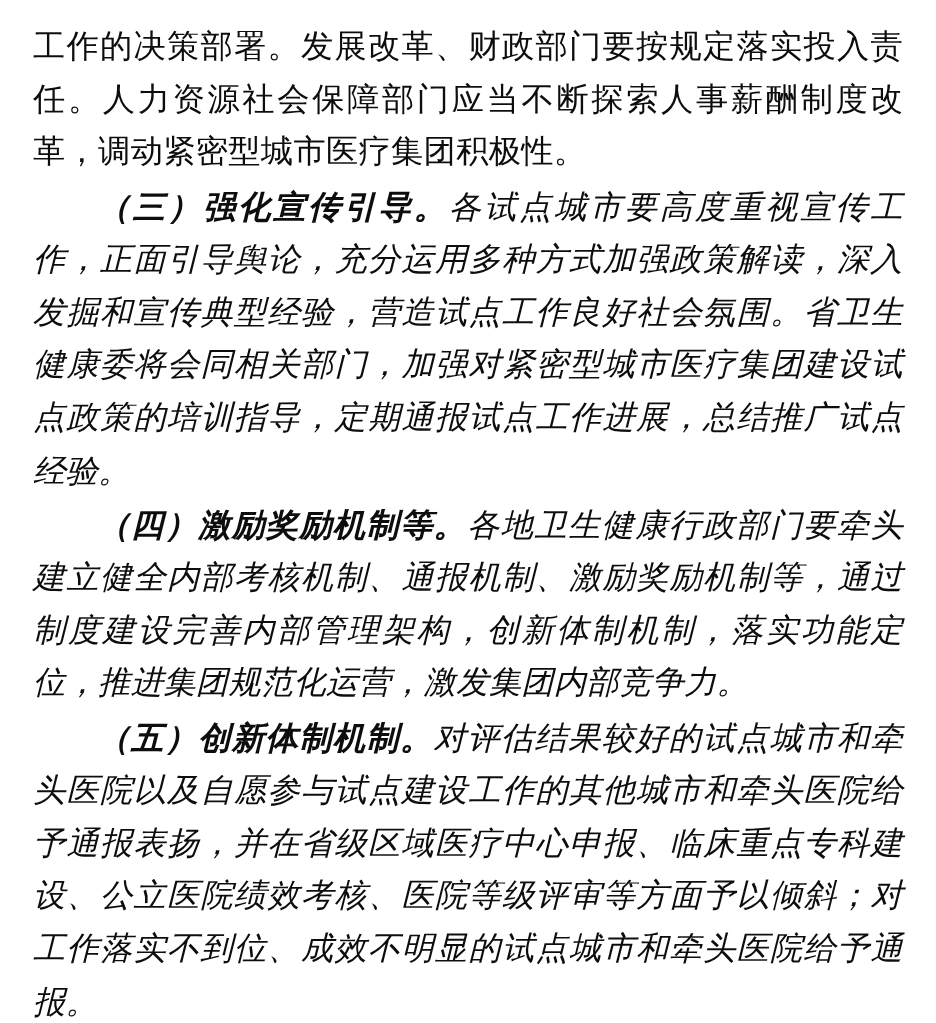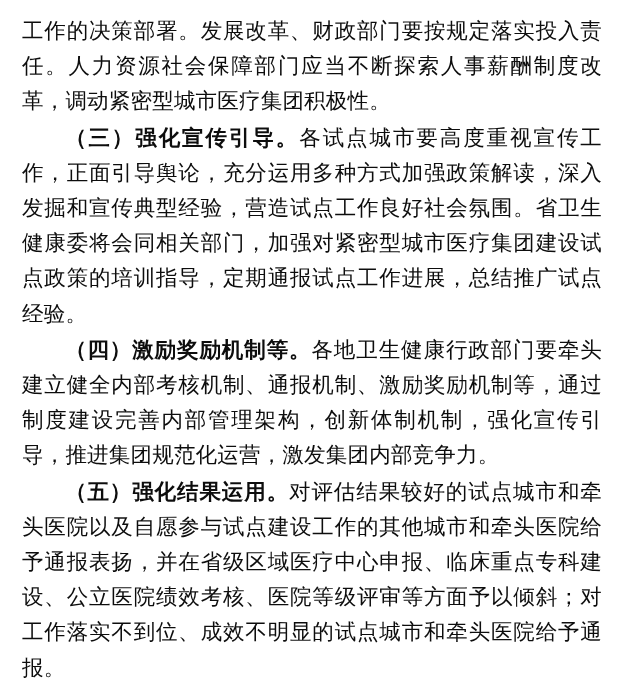--- a/index.html
+++ b/index.html
@@ -28,39 +28,40 @@
     text-justify: inter-ideograph;
     letter-spacing: 0.2px;
     margin: 0;
     text-indent: 0;
   }
   .para + .para {
     margin-top: 1px;
   }
   .indent {
     text-indent: 43px;
+    font-style: italic;
   }
   .bold {
     font-weight: bold;
   }
 </style>
 </head>
 <body>
 
 <div id="page">
 
   <p class="para">
     <span>工作的决策部署。发展改革、财政部门要按规定落实投入责任。人力资源社会保障部门应当不断探索人事薪酬制度改革，调动紧密型城市医疗集团积极性。</span>
   </p>
 
   <p class="para indent">
     <span class="bold">（三）强化宣传引导。</span><span>各试点城市要高度重视宣传工作，正面引导舆论，充分运用多种方式加强政策解读，深入发掘和宣传典型经验，营造试点工作良好社会氛围。省卫生健康委将会同相关部门，加强对紧密型城市医疗集团建设试点政策的培训指导，定期通报试点工作进展，总结推广试点经验。</span>
   </p>
 
   <p class="para indent">
-    <span class="bold">（四）激励奖励机制等。</span><span>各地卫生健康行政部门要牵头建立健全内部考核机制、通报机制、激励奖励机制等，通过制度建设完善内部管理架构，创新体制机制，强化宣传引导，推进集团规范化运营，激发集团内部竞争力。</span>
+    <span class="bold">（四）激励奖励机制等。</span><span>各地卫生健康行政部门要牵头建立健全内部考核机制、通报机制、激励奖励机制等，通过制度建设完善内部管理架构，创新体制机制，落实功能定位，推进集团规范化运营，激发集团内部竞争力。</span>
   </p>
 
   <p class="para indent">
-    <span class="bold">（五）强化结果运用。</span><span>对评估结果较好的试点城市和牵头医院以及自愿参与试点建设工作的其他城市和牵头医院给予通报表扬，并在省级区域医疗中心申报、临床重点专科建设、公立医院绩效考核、医院等级评审等方面予以倾斜；对工作落实不到位、成效不明显的试点城市和牵头医院给予通报。</span>
+    <span class="bold">（五）创新体制机制。</span><span>对评估结果较好的试点城市和牵头医院以及自愿参与试点建设工作的其他城市和牵头医院给予通报表扬，并在省级区域医疗中心申报、临床重点专科建设、公立医院绩效考核、医院等级评审等方面予以倾斜；对工作落实不到位、成效不明显的试点城市和牵头医院给予通报。</span>
   </p>
 
 </div>
 
 </body></html>

